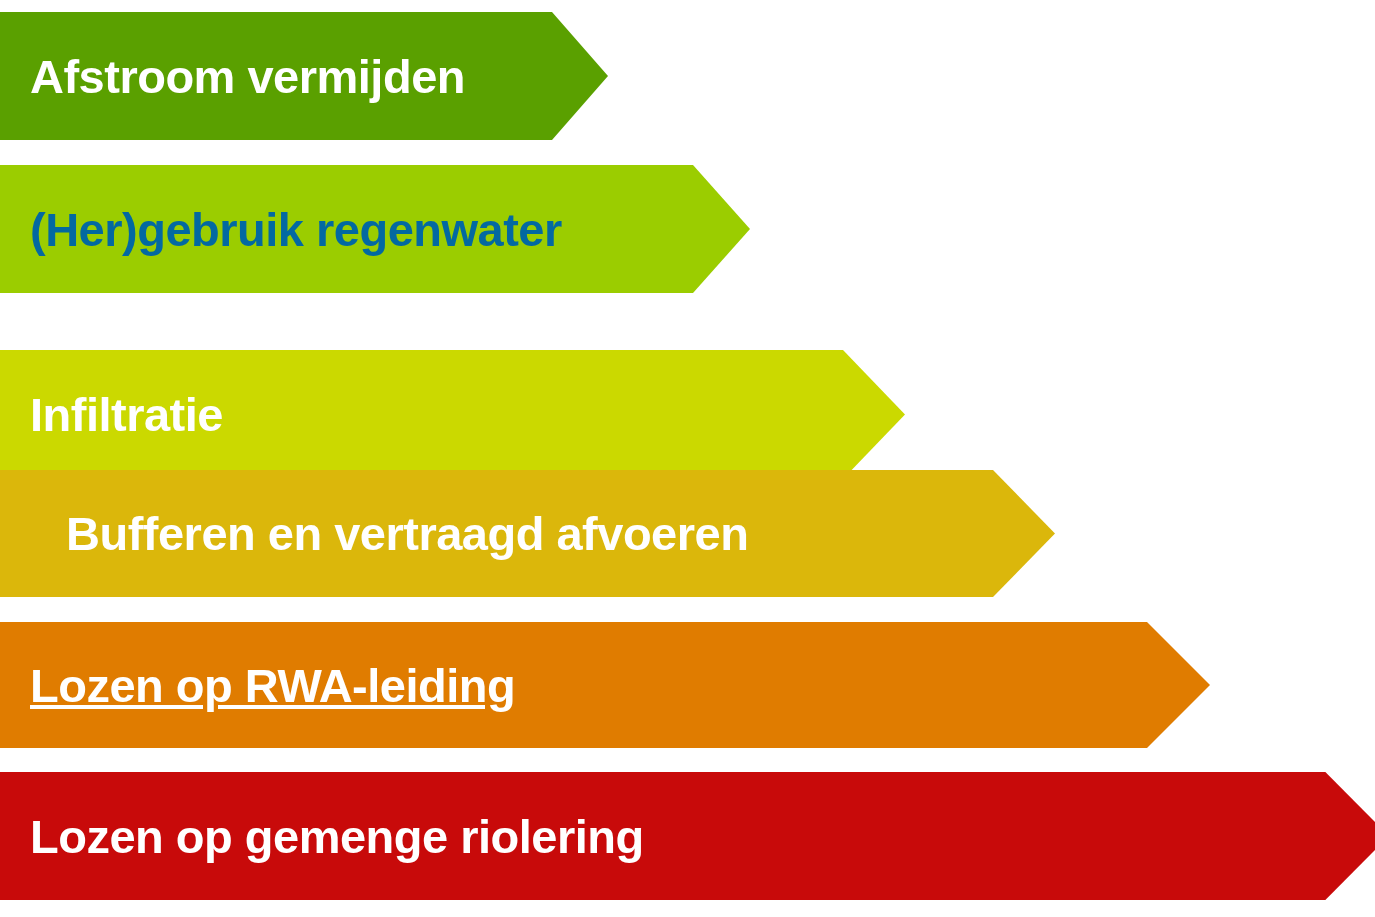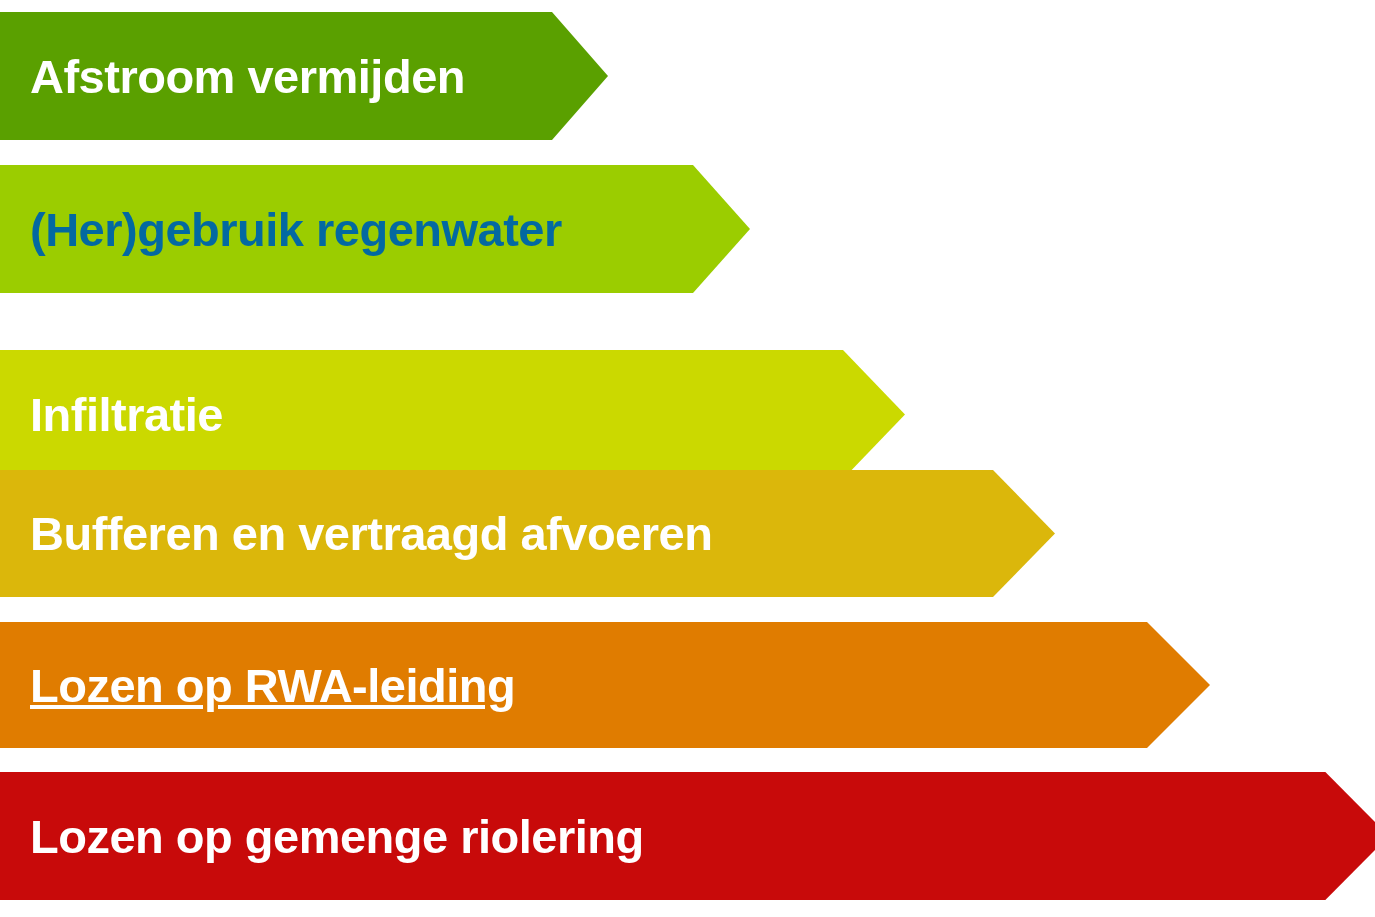--- a/index.html
+++ b/index.html
@@ -68,21 +68,21 @@
     <div class="arrow-row" style="left: 0px; top: 318px; width: 905px; height: 129px; margin-top: 32px;">
       <svg class="arrow-shape" viewBox="0 0 905 129" preserveAspectRatio="none">
         <polygon points="0,0 843,0 905,64.5 843,129 0,129" fill="#cbd900"></polygon>
       </svg>
       <span class="arrow-label" style="color: rgb(255, 255, 255);">Infiltratie</span>
     </div>
     <div class="arrow-row" style="left: 0px; top: 470px; width: 1055px; height: 127px;">
       <svg class="arrow-shape" viewBox="0 0 1055 127" preserveAspectRatio="none">
         <polygon points="0,0 993,0 1055,63.5 993,127 0,127" fill="#dbb70b"></polygon>
       </svg>
-      <span class="arrow-label" style="color: rgb(255, 255, 255);">Bufferen en vertraagd afvoeren</span>
+      <span class="arrow-label" style="color: rgb(255, 255, 255); margin-left: 36px;">Bufferen en vertraagd afvoeren</span>
     </div>
     <div class="arrow-row" style="left: 0px; top: 622px; width: 1210px; height: 126px;">
       <svg class="arrow-shape" viewBox="0 0 1210 126" preserveAspectRatio="none">
         <polygon points="0,0 1147,0 1210,63 1147,126 0,126" fill="#e07c00"></polygon>
       </svg>
       <span class="arrow-label" style="color: rgb(255, 255, 255); text-decoration: underline;">Lozen op RWA-leiding</span>
     </div>
     <div class="arrow-row" style="left: 0px; top: 772px; width: 1375px; height: 128px; padding-left: 14px;">
       <svg class="arrow-shape" viewBox="0 0 1375 128" preserveAspectRatio="none">
         <polygon points="0,0 1312,0 1375,64 1312,128 0,128" fill="#c80a0a"></polygon>

